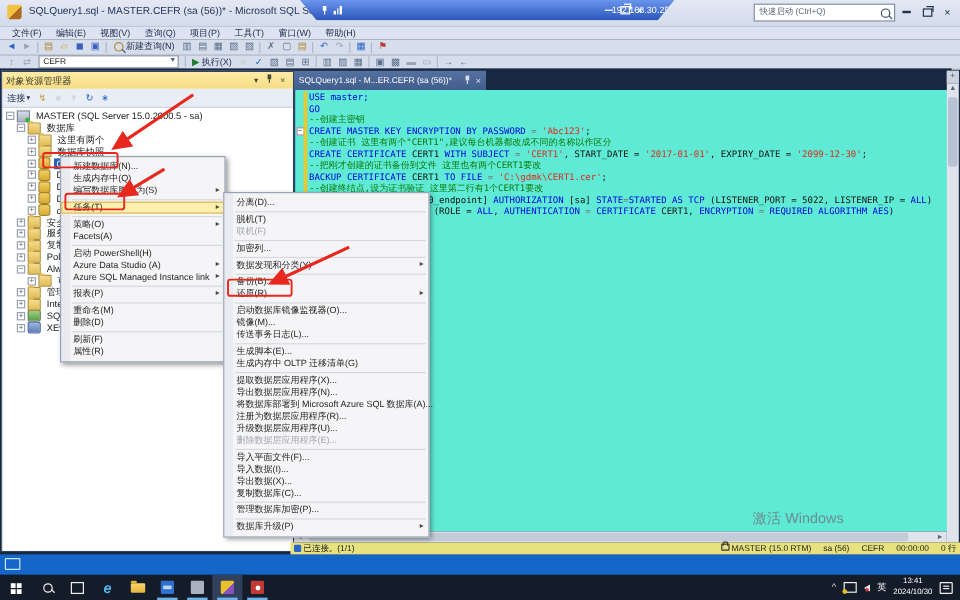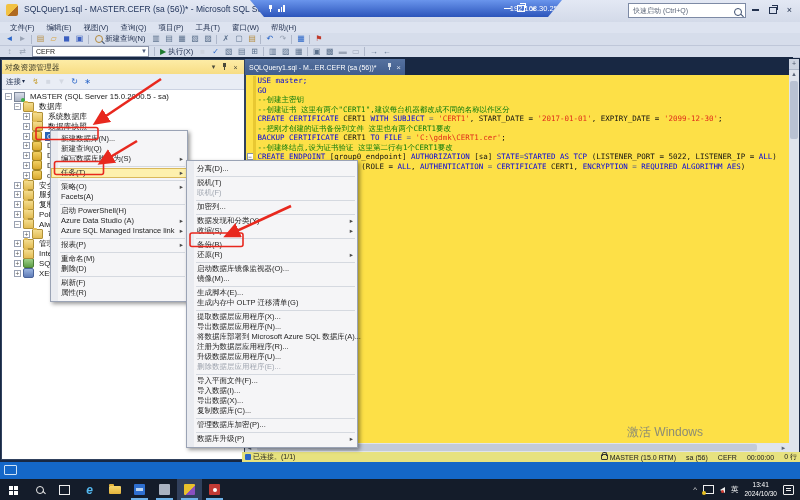--- a/index.html
+++ b/index.html
@@ -88,21 +88,21 @@
   .tico.xevent{background:linear-gradient(#9ab4e0,#5f7cb8);border:1px solid #4a639a;border-radius:2px;}
   .tlab{font-size:7.8px;color:#1a1a1a;padding:0 2px;}
   .tlab.sel{background:#2864b8;color:#fff;}
   
   .tab{position:absolute;left:245px;top:2px;height:16px;width:152px;
     background:linear-gradient(#55719f,#415d8c);display:flex;align-items:center;
     padding:0 4px;gap:3px;}
   .tab-title{font-size:7px;color:#fff;white-space:nowrap;flex:1;}
   .tab .pin{color:#d6deea;}
   .tab-x{font-size:8px;color:#d6deea;}
-  .editor{position:absolute;left:245px;top:18px;width:544px;height:368px;background:#fde047;
+  .editor{position:absolute;left:245px;top:18px;width:544px;height:368px;background:#5eead4;
     border-left:1px solid #31425f;overflow:hidden;z-index:1;}
   .changebar{position:absolute;left:7px;top:1px;width:2.5px;height:104px;background:#e9c832;z-index:2;}
   .code{position:absolute;left:0;top:1px;font-family:"DejaVu Sans Mono",monospace;
     font-size:7.5px;line-height:9.5px;}
   .cline{display:flex;height:9.5px;align-items:center;}
   .fmargin{width:11px;flex:none;display:flex;justify-content:flex-start;padding-left:0.5px;}
   .foldbox{width:7px;height:7px;border:1px solid #8a93a3;font-size:6px;line-height:5px;
     text-align:center;color:#444;background:#fff;box-sizing:border-box;}
   .ltext{white-space:pre;}
   .c-k{color:#0000e0;} .c-c{color:#0c7a0c;} .c-s{color:#e02a1a;} .c-i{color:#111;} .c-g{color:#777;}
@@ -310,21 +310,21 @@
             <div class="tlab">MASTER (SQL Server 15.0.2000.5 - sa)</div>
           </div>
           <div class="trow" style="padding-left: 12px;">
             <div class="exp">−</div>
             <div class="tico folder"></div>
             <div class="tlab">数据库</div>
           </div>
           <div class="trow" style="padding-left: 21px;">
             <div class="exp">+</div>
             <div class="tico folder"></div>
-            <div class="tlab">系统数据库</div>
+            <div class="tlab">这里有两个</div>
           </div>
           <div class="trow" style="padding-left: 21px; align-items: center;">
             <div class="exp">+</div>
             <div class="tico folder"></div>
             <div class="tlab">数据库快照</div>
           </div>
           <div class="trow" style="padding-left: 21px;">
             <div class="exp">+</div>
             <div class="tico db"></div>
             <div class="tlab sel">CEFR</div>
@@ -415,20 +415,26 @@
             <div class="fmargin"></div>
             <div class="ltext"><span class="c-k">USE master;</span></div>
           </div>
           <div class="cline">
             <div class="fmargin"></div>
             <div class="ltext"><span class="c-k">GO</span></div>
           </div>
           <div class="cline">
             <div class="fmargin"></div>
             <div class="ltext"><span class="c-c">--创建主密钥</span></div>
+          </div>
+          <div class="cline">
+            <div class="fmargin">
+              <div class="foldbox">−</div>
+            </div>
+            <div class="ltext"><span class="c-k">CREATE MASTER KEY ENCRYPTION BY PASSWORD</span><span class="c-g"> = </span><span class="c-s">'Abc123'</span><span class="c-i">;</span></div>
           </div>
           <div class="cline">
             <div class="fmargin"></div>
             <div class="ltext"><span class="c-c">--创建证书 这里有两个"CERT1",建议每台机器都改成不同的名称以作区分</span></div>
           </div>
           <div class="cline">
             <div class="fmargin"></div>
             <div class="ltext"><span class="c-k">CREATE CERTIFICATE</span><span class="c-i"> CERT1 </span><span class="c-k">WITH SUBJECT</span><span class="c-g"> = </span><span class="c-s">'CERT1'</span><span class="c-i">, START_DATE = </span><span class="c-s">'2017-01-01'</span><span class="c-i">, EXPIRY_DATE = </span><span class="c-s">'2099-12-30'</span><span class="c-i">;</span></div>
           </div>
           <div class="cline">
@@ -482,21 +488,21 @@
     </div>
   </div>
 
   <div class="watermark">
     <div class="wm1">激活 Windows</div>
     <div class="wm2">转到"设置"以激活 Windows。</div>
   </div>
 
   <div class="ctx" id="ctx-menu">
       <div class="mi"><span>新建数据库(N)...</span></div>
-      <div class="mi"><span>新建查询(Q)</span></div>
+      <div class="mi"><span>生成内存中(Q)</span></div>
       <div class="mi"><span>编写数据库脚本为(S)</span><span class="arr">▸</span></div>
       <div class="msep"></div>
       <div class="mi hl"><span>任务(T)</span><span class="arr">▸</span></div>
       <div class="msep"></div>
       <div class="mi"><span>策略(O)</span><span class="arr">▸</span></div>
       <div class="mi"><span>Facets(A)</span></div>
       <div class="msep"></div>
       <div class="mi"><span>启动 PowerShell(H)</span></div>
       <div class="mi"><span>Azure Data Studio (A)</span><span class="arr">▸</span></div>
       <div class="mi"><span>Azure SQL Managed Instance link</span><span class="arr">▸</span></div>
@@ -511,27 +517,27 @@
     </div>
   <div class="ctx" id="sub-menu">
       <div class="mi"><span>分离(D)...</span></div>
       <div class="msep"></div>
       <div class="mi"><span>脱机(T)</span></div>
       <div class="mi dis"><span>联机(F)</span></div>
       <div class="msep"></div>
       <div class="mi"><span>加密列...</span></div>
       <div class="msep"></div>
       <div class="mi"><span>数据发现和分类(Y)</span><span class="arr">▸</span></div>
-      <div class="mi"><span>收缩(S)</span><span class="arr">▸</span></div>
       <div class="msep"></div>
       <div class="mi"><span>备份(B)...</span></div>
       <div class="mi"><span>还原(R)</span><span class="arr">▸</span></div>
       <div class="msep"></div>
       <div class="mi"><span>启动数据库镜像监视器(O)...</span></div>
       <div class="mi"><span>镜像(M)...</span></div>
+      <div class="mi"><span>传送事务日志(L)...</span></div>
       <div class="msep"></div>
       <div class="mi"><span>生成脚本(E)...</span></div>
       <div class="mi"><span>生成内存中 OLTP 迁移清单(G)</span></div>
       <div class="msep"></div>
       <div class="mi"><span>提取数据层应用程序(X)...</span></div>
       <div class="mi"><span>导出数据层应用程序(N)...</span></div>
       <div class="mi"><span>将数据库部署到 Microsoft Azure SQL 数据库(A)...</span></div>
       <div class="mi"><span>注册为数据层应用程序(R)...</span></div>
       <div class="mi"><span>升级数据层应用程序(U)...</span></div>
       <div class="mi dis"><span>删除数据层应用程序(E)...</span></div>

